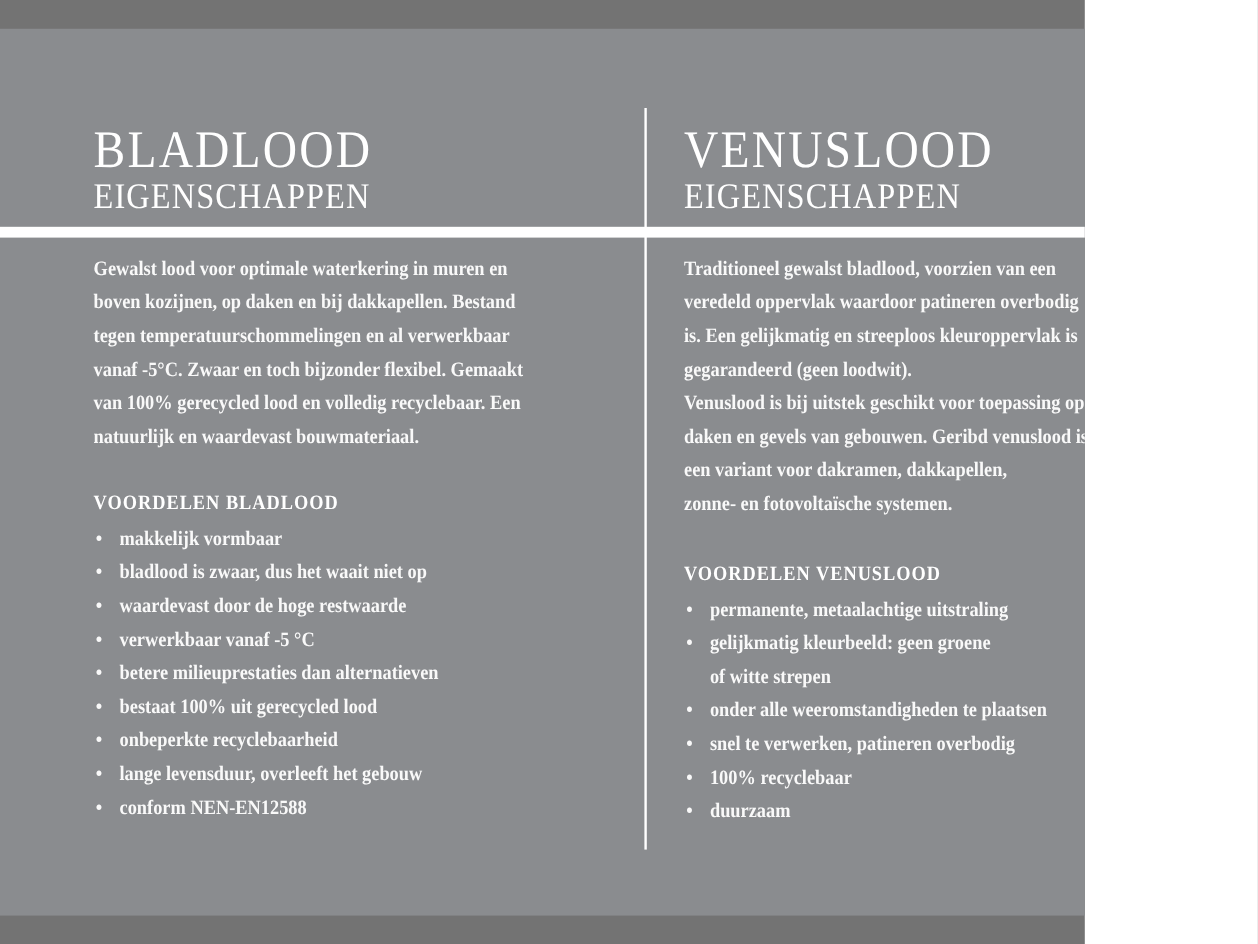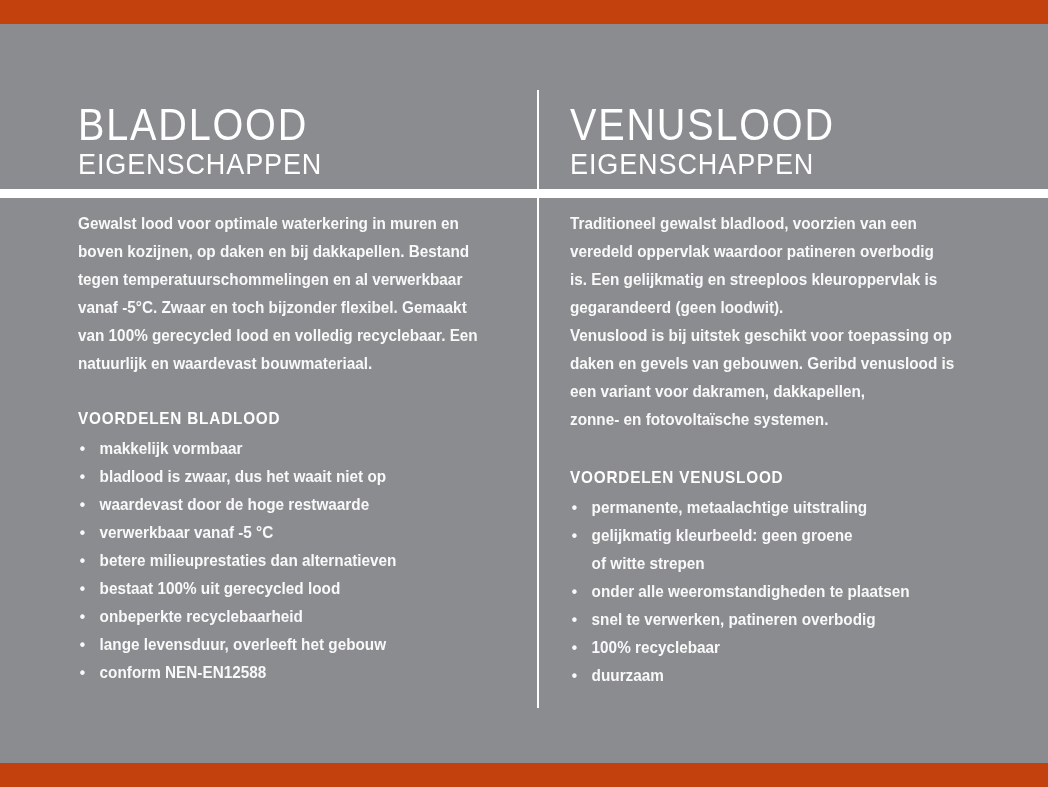--- a/index.html
+++ b/index.html
@@ -1,23 +1,23 @@
 <!DOCTYPE html>
 <html><head>
 <meta charset="utf-8">
 <title>Document</title>
 <style>
   html, body { margin: 0; padding: 0; background: #ffffff; }
   .page {
     position: relative;
-    width: 1048px;
+    width: 904px;
     height: 787px;
-    background: #c2410c;
+    background: #737373;
     overflow: hidden;
-    font-family: Liberation Sans, sans-serif;
+    font-family: Liberation Serif, serif;
   }
   .panel {
     position: absolute;
     left: 0; top: 24px;
     width: 1048px; height: 739px;
     background: #8a8c8f;
   }
   .rule-h {
     position: absolute;
     left: 0; top: 189px;

